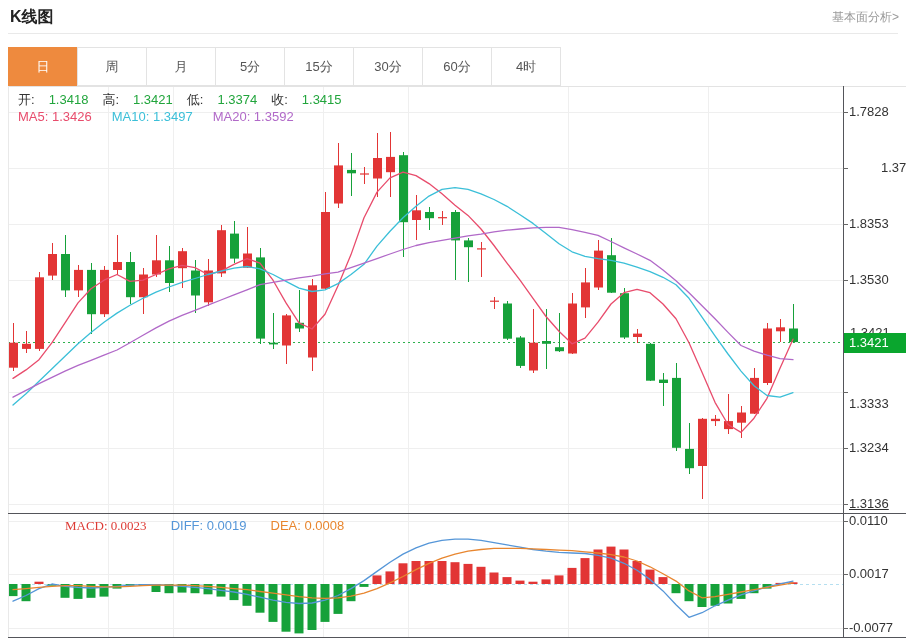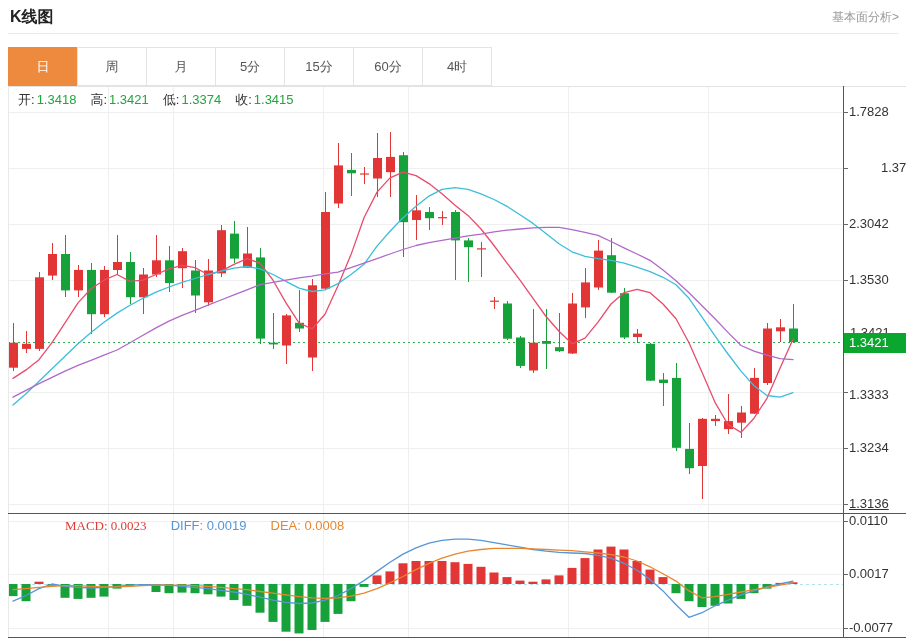--- a/index.html
+++ b/index.html
@@ -12,21 +12,21 @@
   .tabs{position:absolute;left:8px;top:47px;display:flex;z-index:3}
   .tab{width:70px;height:39px;line-height:38px;text-align:center;font-size:13px;color:#555;
        background:#fff;border:1px solid #e3e3e3;margin-left:-1px;cursor:pointer}
   .tab:first-child{margin-left:0}
   .tab.active{background:#ee8a3e;border-color:#ee8a3e;color:#fff}
   svg.canvas{position:absolute;left:0;top:0;z-index:1}
   .info-row{position:absolute;display:flex;font-size:13px;white-space:nowrap;z-index:3}
   .info-ohlc{left:18px;top:91px}
   .info-ohlc .item{margin-right:14px}
   .info-ohlc .lbl{color:#333}
-  .info-ohlc .val{color:#21a53c;margin-left:2px}
+  .info-ohlc .val{color:#21a53c;margin-left:14px}
   .info-ma{left:18px;top:109px}
   .info-ma .item{margin-right:20px}
   .info-macd{left:65px;top:518px}
   .info-macd .item{margin-right:24px}
   .tick-label{position:absolute;left:849px;font-size:13px;color:#333;z-index:2}
   .tick-behind{position:absolute;left:850px;top:325px;font-size:13px;color:#333;z-index:1}
   .badge{position:absolute;left:844px;top:333px;width:67px;height:20px;background:#0aa62e;
          color:#fff;font-size:13px;line-height:20px;padding-left:5px;z-index:2}
 </style>
 </head>
@@ -35,20 +35,21 @@
 <div class="page">
   <div class="page-title">K线图</div>
   <a class="fund-link">基本面分析&gt;</a>
   <div class="divider"></div>
   <div class="tabs">
       <div class="tab active">日</div>
       <div class="tab">周</div>
       <div class="tab">月</div>
       <div class="tab">5分</div>
       <div class="tab">15分</div>
+      <div class="tab">30分</div>
       <div class="tab">60分</div>
       <div class="tab">4时</div>
     </div>
 
   <svg class="canvas" id="canvas" width="918" height="639">
       <line x1="108.5" y1="86" x2="108.5" y2="637" stroke="#efefef" stroke-width="1" shape-rendering="crispEdges"></line>
       <line x1="173.5" y1="86" x2="173.5" y2="637" stroke="#efefef" stroke-width="1" shape-rendering="crispEdges"></line>
       <line x1="323.5" y1="86" x2="323.5" y2="637" stroke="#efefef" stroke-width="1" shape-rendering="crispEdges"></line>
       <line x1="408.5" y1="86" x2="408.5" y2="637" stroke="#efefef" stroke-width="1" shape-rendering="crispEdges"></line>
       <line x1="568.5" y1="86" x2="568.5" y2="637" stroke="#efefef" stroke-width="1" shape-rendering="crispEdges"></line>
@@ -269,33 +270,38 @@
       <line x1="843" y1="574.5" x2="848" y2="574.5" stroke="#666" stroke-width="1" shape-rendering="crispEdges"></line>
       <line x1="843" y1="628.5" x2="848" y2="628.5" stroke="#666" stroke-width="1" shape-rendering="crispEdges"></line>
     </svg>
 
   <div class="info-row info-ohlc">
       <span class="item"><span class="lbl">开:</span><span class="val">1.3418</span></span>
       <span class="item"><span class="lbl">高:</span><span class="val">1.3421</span></span>
       <span class="item"><span class="lbl">低:</span><span class="val">1.3374</span></span>
       <span class="item"><span class="lbl">收:</span><span class="val">1.3415</span></span>
     </div>
+  <div class="info-row info-ma">
+      <span class="item" style="color: rgb(232, 76, 108);">MA5: 1.3426</span>
+      <span class="item" style="color: rgb(59, 191, 216);">MA10: 1.3497</span>
+      <span class="item" style="color: rgb(177, 105, 200);">MA20: 1.3592</span>
+    </div>
   <div class="info-row info-macd">
       <span class="item" style="color: rgb(221, 59, 53); font-family: Liberation Serif, serif;">MACD: 0.0023</span>
       <span class="item" style="color: rgb(85, 150, 216);">DIFF: 0.0019</span>
       <span class="item" style="color: rgb(232, 134, 47);">DEA: 0.0008</span>
     </div>
 
   <div class="tick-behind">1.3421</div>
   <div class="badge">1.3421</div>
   <div id="axis-labels">
       <div class="tick-label" style="top: 104px;">1.7828</div>
       <div class="tick-label" style="top: 160px; margin-left: 32px;">1.3727</div>
-      <div class="tick-label" style="top: 216px;">2.3042</div>
+      <div class="tick-label" style="top: 216px;">1.8353</div>
       <div class="tick-label" style="top: 272px;">1.3530</div>
-      <div class="tick-label" style="top: 387px;">1.3333</div>
+      <div class="tick-label" style="top: 396px;">1.3333</div>
       <div class="tick-label" style="top: 440px;">1.3234</div>
       <div class="tick-label" style="top: 496px; text-decoration: underline;">1.3136</div>
       <div class="tick-label" style="top: 513px;">0.0110</div>
       <div class="tick-label" style="top: 566px;">0.0017</div>
       <div class="tick-label" style="top: 620px;">-0.0077</div>
     </div>
 </div>
 
 </body></html>

